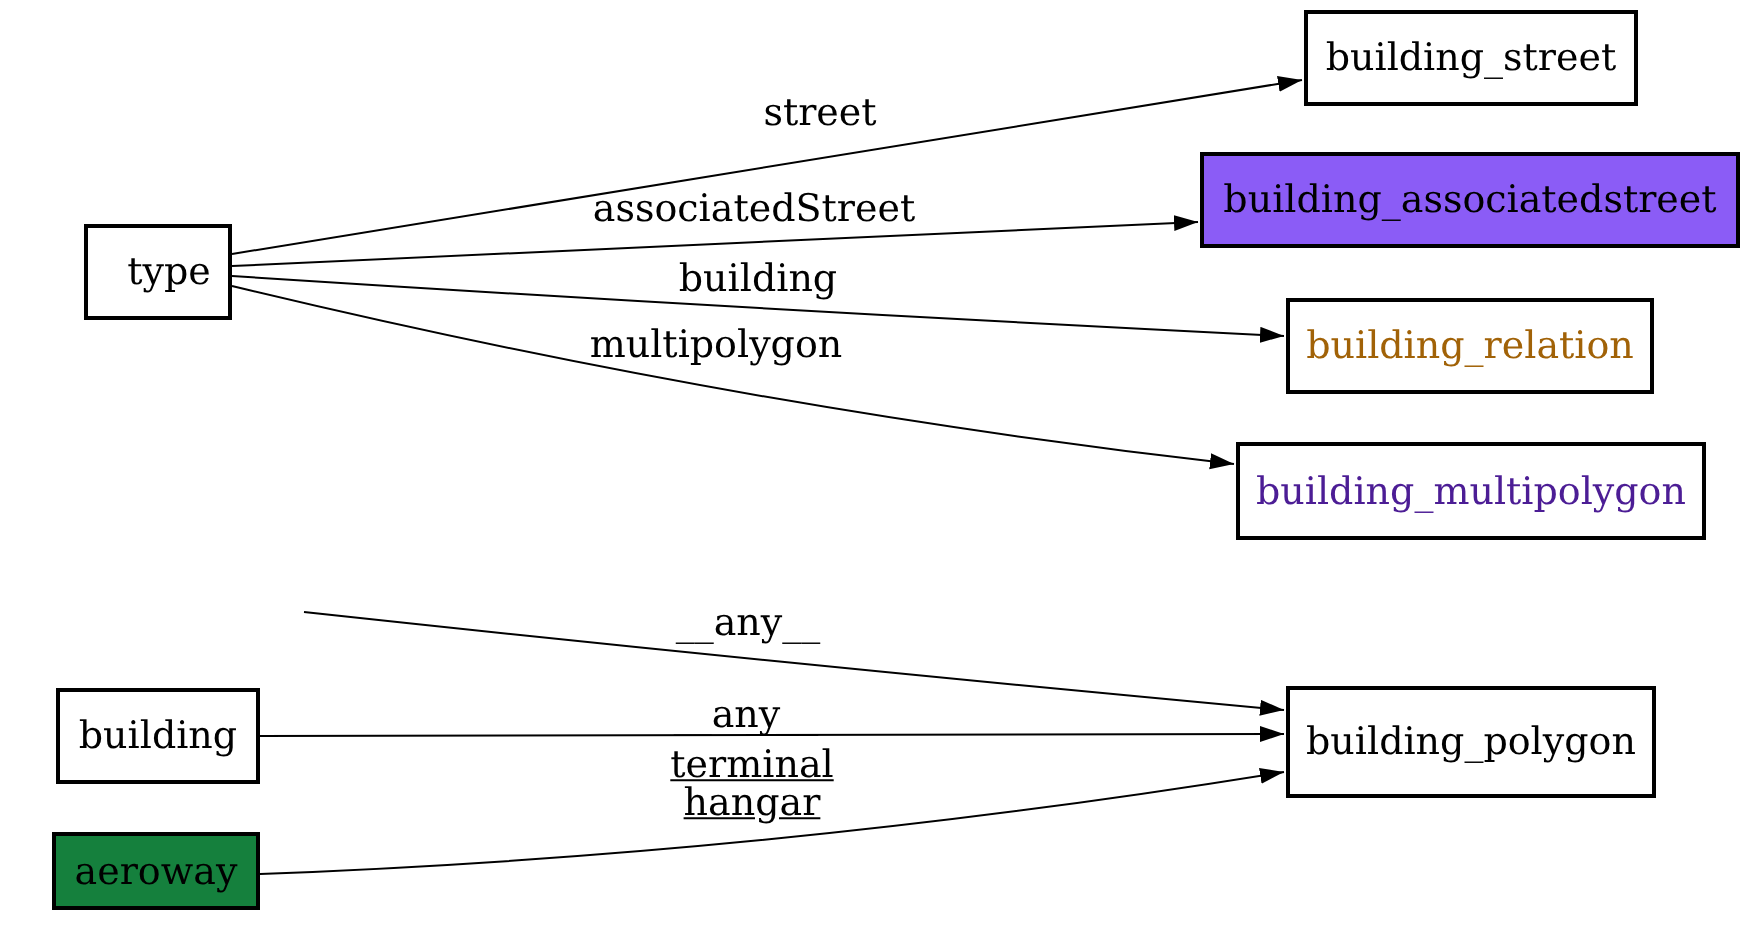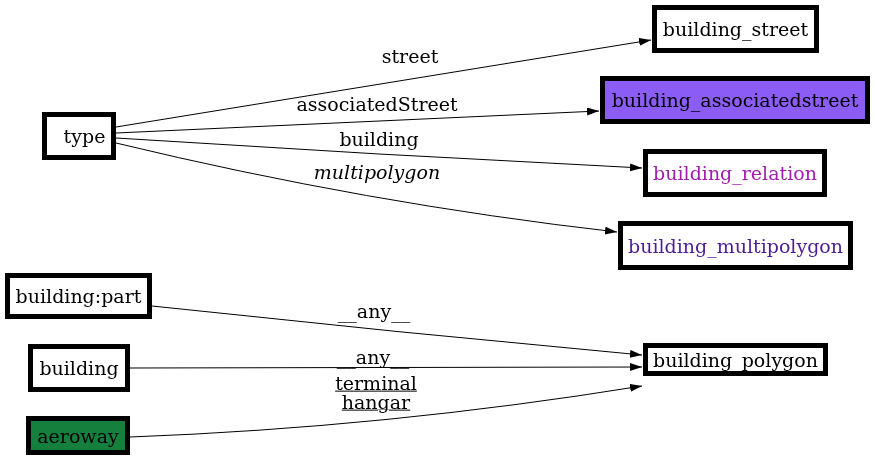--- a/index.html
+++ b/index.html
@@ -12,21 +12,21 @@
     overflow: hidden;
   }
   .edges-layer {
     position: absolute;
     left: 0; top: 0;
     width: 875px; height: 469px;
   }
   .node {
     position: absolute;
     box-sizing: border-box;
-    border: 5px solid #0ea5e9;
+    border: 2px solid #0ea5e9;
     background: #ffffff;
     display: flex;
     align-items: center;
     justify-content: center;
     font-size: 19px;
     color: #000000;
     white-space: nowrap;
   }
   .edge-label {
     position: absolute;
@@ -52,27 +52,26 @@
       <path d="M116,133 Q357.5,122 599,111" fill="none" stroke="#000000" stroke-width="1" marker-end="url(#arrowhead)"></path>
       <path d="M116,138 Q379,155 642,168" fill="none" stroke="#000000" stroke-width="1" marker-end="url(#arrowhead)"></path>
       <path d="M116,143 Q366.5,203.5 617,232" fill="none" stroke="#000000" stroke-width="1" marker-end="url(#arrowhead)"></path>
       <path d="M152,306 Q397,332.5 642,355" fill="none" stroke="#000000" stroke-width="1" marker-end="url(#arrowhead)"></path>
       <path d="M130,368 Q386,367.5 642,367" fill="none" stroke="#000000" stroke-width="1" marker-end="url(#arrowhead)"></path>
       <path d="M130,437 Q386,427.5 642,386" fill="none" stroke="#000000" stroke-width="1" marker-end="url(#arrowhead)"></path>
     </svg>
 <div class="edge-label" style="left: 375px; top: 57px; color: rgb(0, 0, 0); margin-left: 35px;">street</div>
     <div class="edge-label" style="left: 377px; top: 105px; color: rgb(0, 0, 0);">associatedStreet</div>
     <div class="edge-label" style="left: 379px; top: 140px; color: rgb(0, 0, 0);">building</div>
-    <div class="edge-label" style="left: 377px; top: 173px; color: rgb(0, 0, 0); font-style: italic;">multipolygon</div>
+    <div class="edge-label" style="left: 358px; top: 173px; color: rgb(0, 0, 0);">multipolygon</div>
     <div class="edge-label" style="left: 374px; top: 312px; color: rgb(0, 0, 0);">__any__</div>
     <div class="edge-label" style="left: 373px; top: 358px; color: rgb(0, 0, 0);">__any__</div>
     <div class="edge-label" style="left: 376px; top: 393px; color: rgb(0, 0, 0); text-decoration: underline;">terminal
 hangar</div>
     <div class="node" style="left: 42px; top: 112px; width: 74px; height: 48px; background: rgb(255, 255, 255); border-color: rgb(0, 0, 0); color: rgb(0, 0, 0); padding-left: 11px;">type</div>
     <div class="node" style="left: 652px; top: 5px; width: 167px; height: 48px; background: rgb(255, 255, 255); border-color: rgb(0, 0, 0); color: rgb(0, 0, 0);">building_street</div>
     <div class="node" style="left: 600px; top: 76px; width: 270px; height: 48px; background: #8b5cf6; border-color: rgb(0, 0, 0); color: rgb(0, 0, 0);">building_associatedstreet</div>
-    <div class="node" style="left: 643px; top: 149px; width: 184px; height: 48px; background: rgb(255, 255, 255); border-color: rgb(0, 0, 0); color: #a21caf;">building_relation</div>
+    <div class="node" style="left: 643px; top: 149px; width: 184px; height: 48px; background: rgb(255, 255, 255); border-color: rgb(0, 0, 0); color: #a16207;">building_relation</div>
     <div class="node" style="left: 618px; top: 221px; width: 235px; height: 49px; background: rgb(255, 255, 255); border-color: rgb(0, 0, 0); color: #4c1d95;">building_multipolygon</div>
-    <div class="node" style="left: 5px; top: 273px; width: 147px; height: 46px; background: rgb(255, 255, 255); border-color: rgb(0, 0, 0); color: rgb(0, 0, 0);">building:part</div>
     <div class="node" style="left: 28px; top: 344px; width: 102px; height: 48px; background: rgb(255, 255, 255); border-color: rgb(0, 0, 0); color: rgb(0, 0, 0);">building</div>
     <div class="node" style="left: 26px; top: 416px; width: 104px; height: 39px; background: #15803d; border-color: rgb(0, 0, 0); color: rgb(0, 0, 0);">aeroway</div>
-    <div class="node" style="left: 643px; top: 343px; width: 185px; height: 33px; background: rgb(255, 255, 255); border-color: rgb(0, 0, 0); color: rgb(0, 0, 0);">building_polygon</div>
+    <div class="node" style="left: 643px; top: 343px; width: 185px; height: 56px; background: rgb(255, 255, 255); border-color: rgb(0, 0, 0); color: rgb(0, 0, 0);">building_polygon</div>
   </div>
 
 </body></html>

